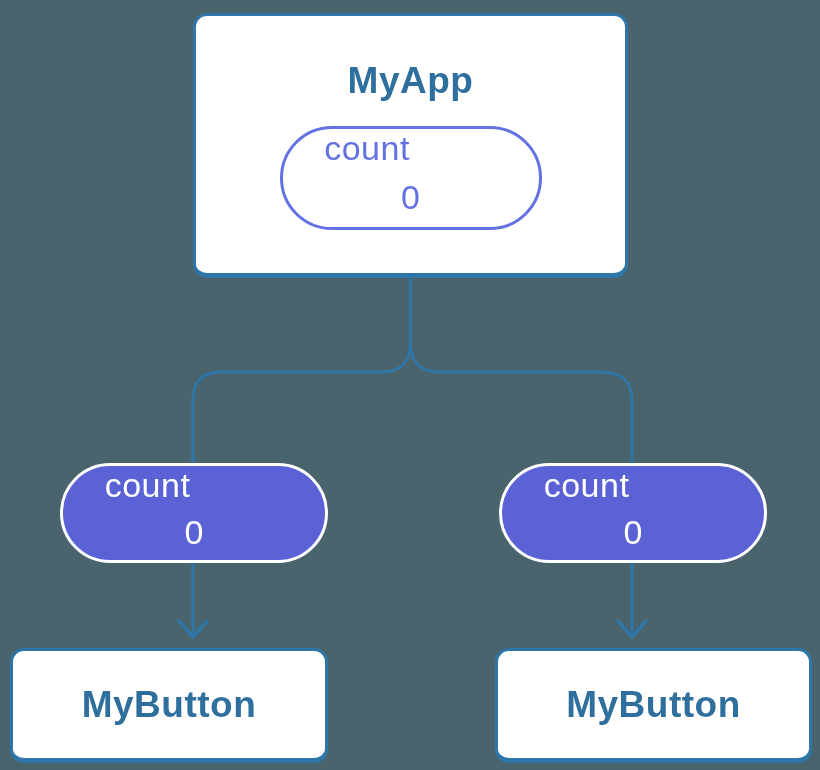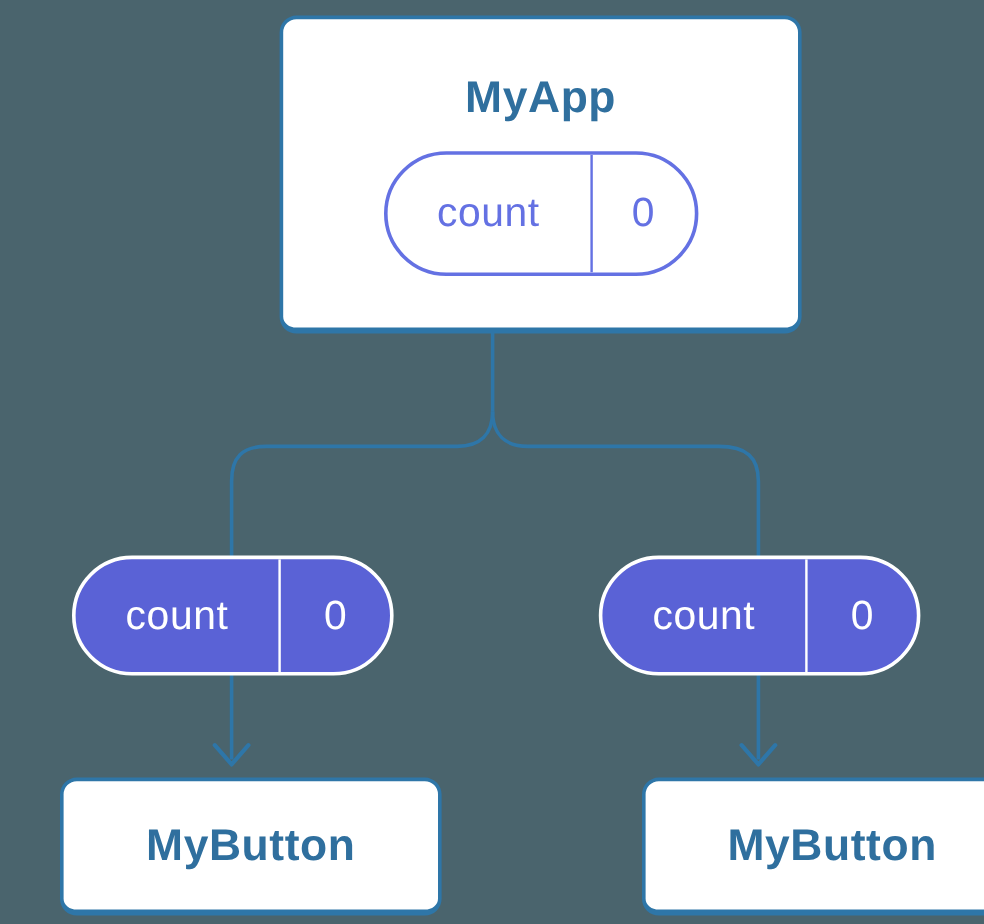--- a/index.html
+++ b/index.html
@@ -30,39 +30,39 @@
   .card {
     position: absolute;
     background: var(--card-bg);
     border: 3px solid var(--line);
     border-bottom-width: 5px;
     border-radius: 14px;
     display: flex;
     flex-direction: column;
     align-items: center;
     justify-content: center;
-    margin-left: 40px;
   }
   .root-card { left: 193px; top: 13px; width: 435px; height: 265px; gap: 24px; }
   .leaf-card-left  { left: 10px;  top: 648px; width: 318px; height: 115px; }
   .leaf-card-right { left: 495px; top: 648px; width: 317px; height: 115px; }
 
   .card-title {
     font-size: 37px;
     font-weight: 700;
     color: var(--heading-text);
     letter-spacing: 0.5px;
     white-space: nowrap;
   }
 
   .pill {
     display: flex;
     align-items: stretch;
     border-radius: 999px;
     overflow: hidden;
+    flex-direction: column;
   }
   .pill-outline {
     width: 262px;
     height: 104px;
     border: 3px solid var(--pill-outline);
     background: var(--card-bg);
     color: var(--pill-outline);
   }
   .pill-filled {
     position: absolute;

